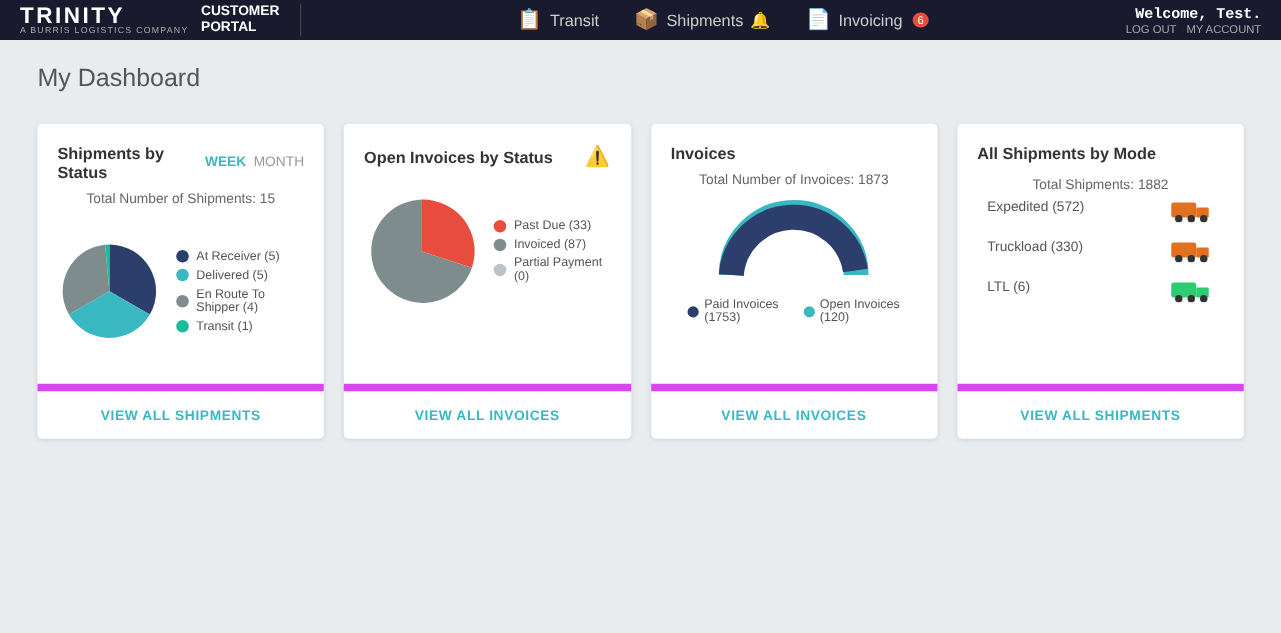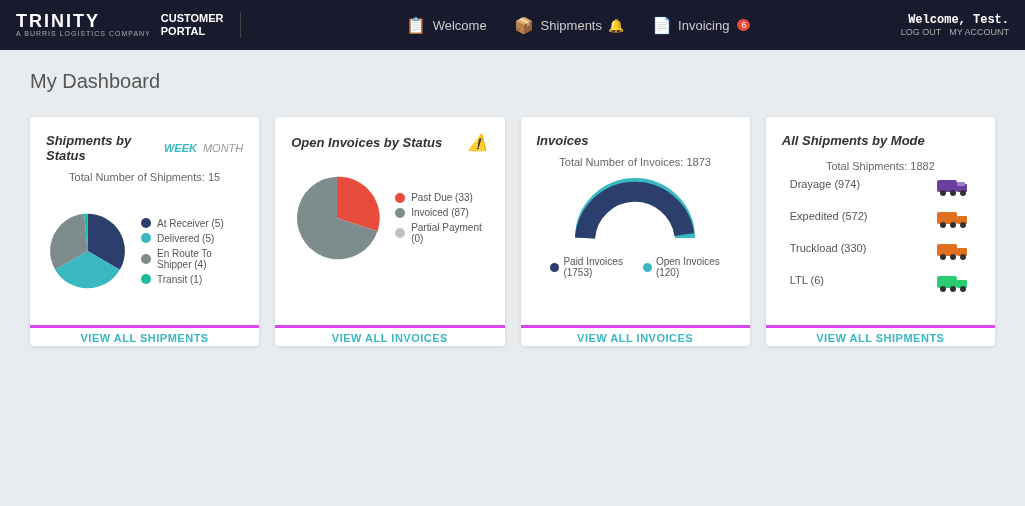--- a/index.html
+++ b/index.html
@@ -3,21 +3,21 @@
   <meta charset="utf-8">
   <style>
     * { box-sizing: border-box; margin: 0; padding: 0; }
     body { font-family: Arial, sans-serif; background: #e8ecef; min-height: 506px; }
 
     
     .navbar {
       background: #1a1a2e;
       display: flex;
       align-items: center;
-      height: 50px;
+      height: 32px;
       padding: 0 16px;
     }
     .navbar-brand {
       display: flex;
       align-items: center;
       border-right: 1px solid #444;
       padding-right: 16px;
       margin-right: 16px;
     }
     .brand-logo {
@@ -116,39 +116,39 @@
       flex: 1;
       min-width: 200px;
       display: flex;
       flex-direction: column;
     }
     .card-body {
       padding: 16px;
       flex: 1;
     }
     .card-footer {
-      border-top: 3px solid #d946ef;
+      border-top: 6px solid #d946ef;
+      padding: 10px;
       text-align: center;
     }
     .card-footer a {
       color: #3ab8c2;
       font-size: 11px;
       font-weight: bold;
       text-decoration: none;
       letter-spacing: 0.5px;
       cursor: pointer;
     }
 
     
     .card-header {
       display: flex;
       align-items: center;
       justify-content: space-between;
       margin-bottom: 8px;
-      font-style: italic;
     }
     .card-title {
       font-size: 13px;
       font-weight: bold;
       color: #333;
     }
     .card-header-right {
       display: flex;
       align-items: center;
       gap: 6px;
@@ -255,21 +255,21 @@
     <div class="brand-logo">
       <span class="brand-logo-title">TRINITY</span>
       <span class="brand-logo-sub">A BURRIS LOGISTICS COMPANY</span>
     </div>
     <div class="portal-label">CUSTOMER<br>PORTAL</div>
   </div>
 
   <div class="navbar-nav">
     <a class="nav-item">
       <span class="nav-icon">📋</span>
-      <span>Welcome</span>
+      <span>Transit</span>
     </a>
     <a class="nav-item">
       <span class="nav-icon">📦</span>
       <span>Shipments</span>
       <span>🔔</span>
     </a>
     <a class="nav-item">
       <span class="nav-icon">📄</span>
       <span>Invoicing</span>
       <span class="nav-badge">6</span>
@@ -410,31 +410,20 @@
     </div>
 
     <div class="card">
       <div class="card-body">
         <div class="card-header">
           <span class="card-title">All Shipments by Mode</span>
         </div>
         <div class="shipments-mode">
           <div class="mode-total">Total Shipments: 1882</div>
 
-          <div class="mode-row">
-            <span class="mode-label">Drayage (974)</span>
-            <svg width="36" height="24" viewBox="0 0 36 24">
-              <rect x="2" y="8" width="20" height="12" rx="2" fill="#6a3fa0"></rect>
-              <rect x="22" y="12" width="10" height="8" rx="1" fill="#6a3fa0"></rect>
-              <circle cx="8" cy="21" r="3" fill="#333"></circle>
-              <circle cx="18" cy="21" r="3" fill="#333"></circle>
-              <circle cx="28" cy="21" r="3" fill="#333"></circle>
-              <rect x="22" y="10" width="8" height="4" rx="1" fill="#9b7fcb"></rect>
-            </svg>
-          </div>
 
           <div class="mode-row">
             <span class="mode-label">Expedited (572)</span>
             <svg width="36" height="24" viewBox="0 0 36 24">
               <rect x="2" y="8" width="20" height="12" rx="2" fill="#e07020"></rect>
               <rect x="22" y="12" width="10" height="8" rx="1" fill="#e07020"></rect>
               <circle cx="8" cy="21" r="3" fill="#333"></circle>
               <circle cx="18" cy="21" r="3" fill="#333"></circle>
               <circle cx="28" cy="21" r="3" fill="#333"></circle>
             </svg>

